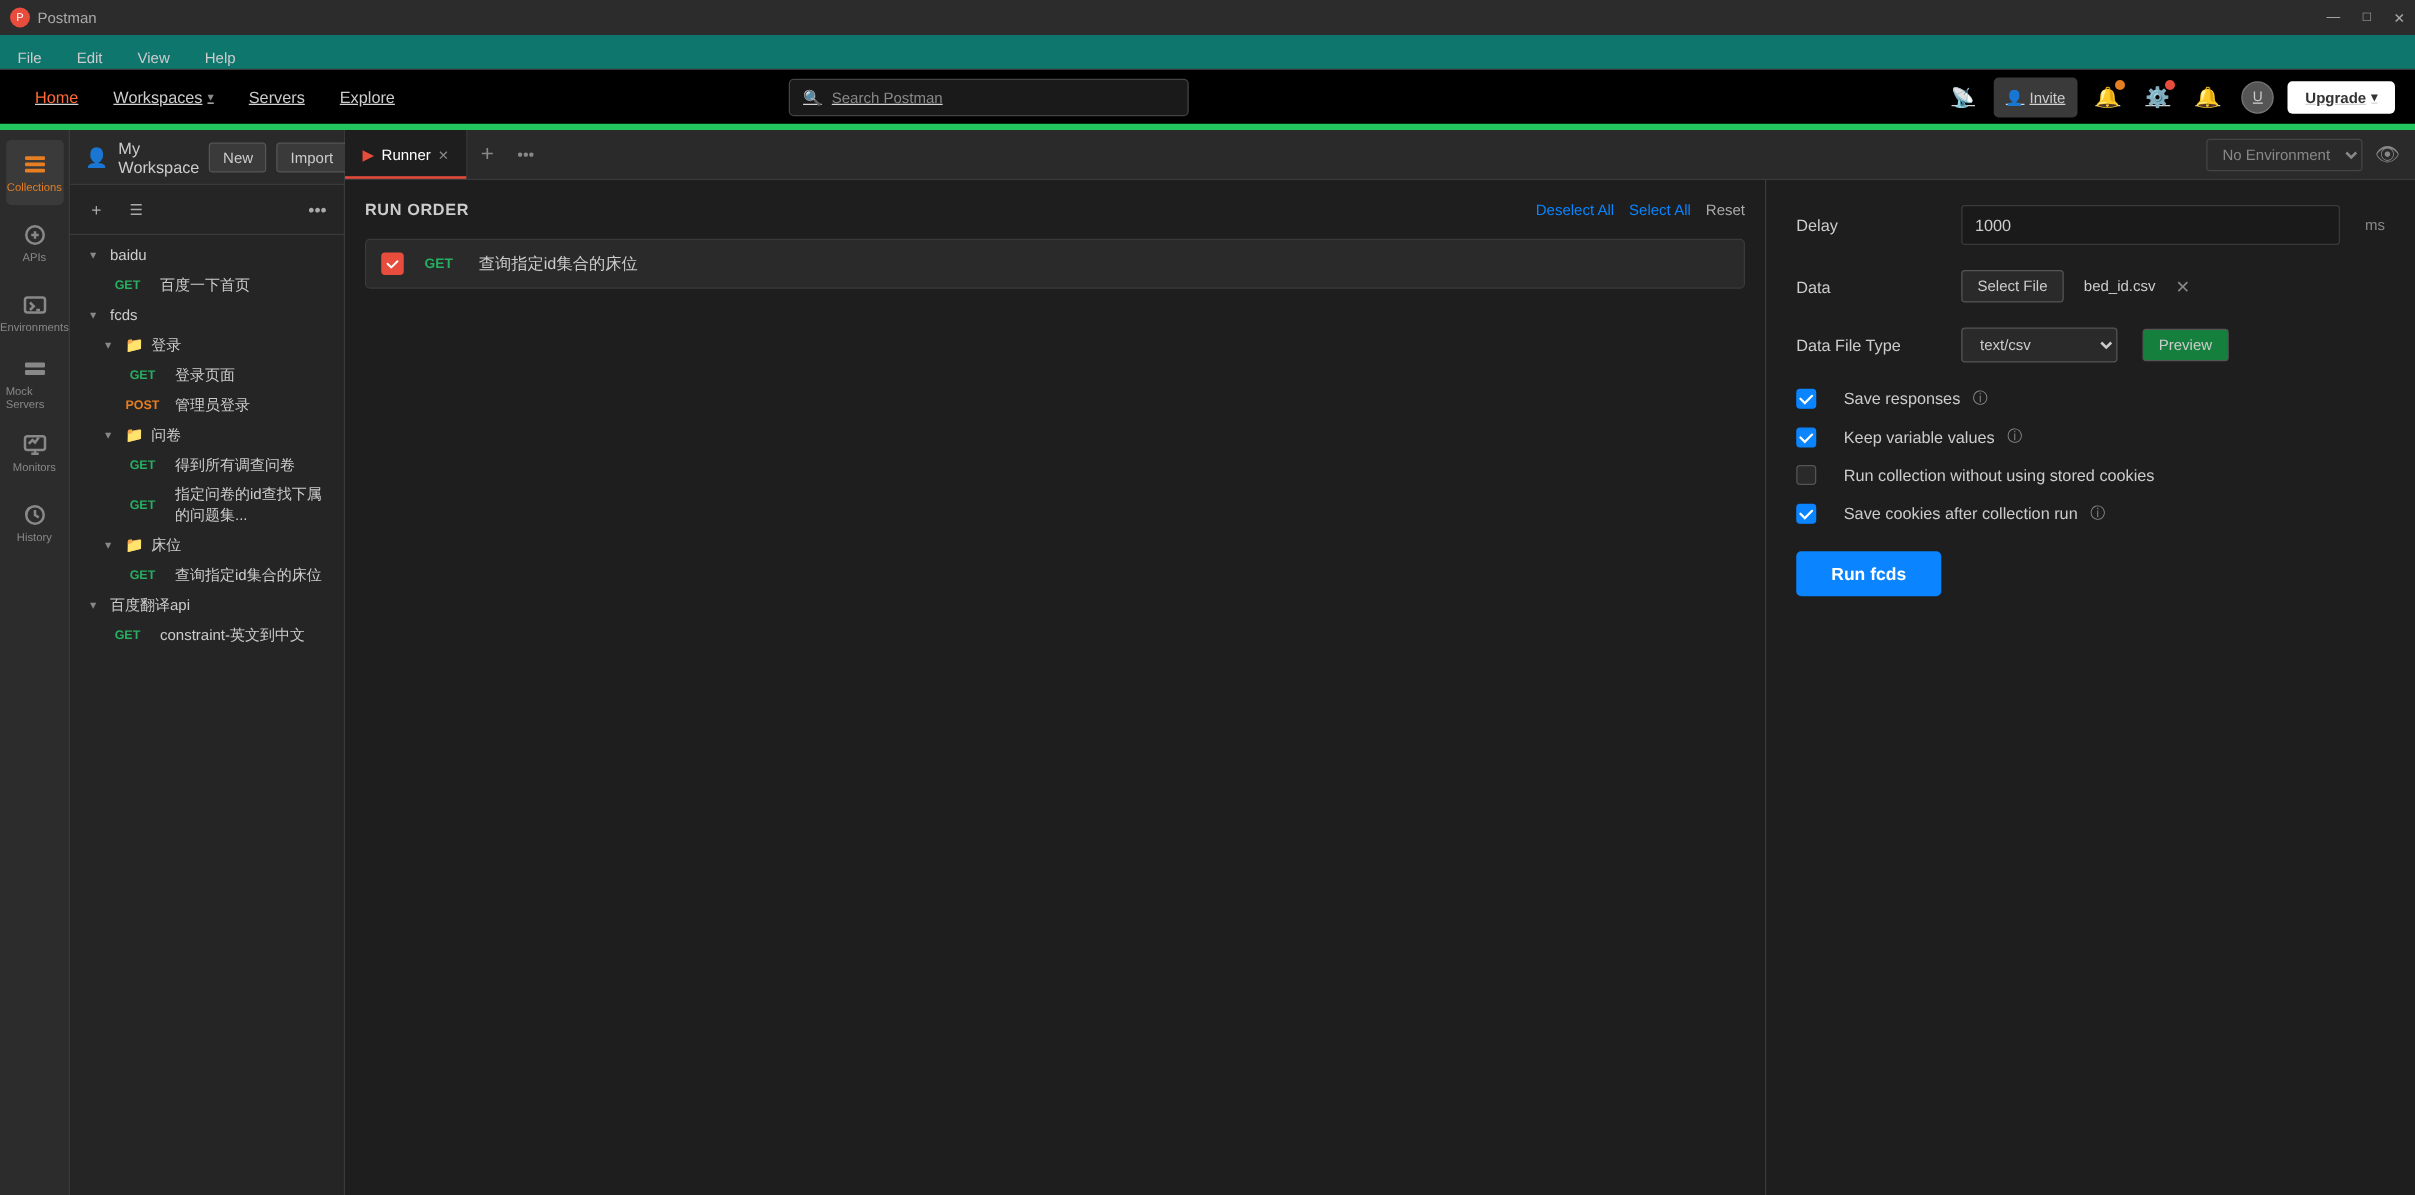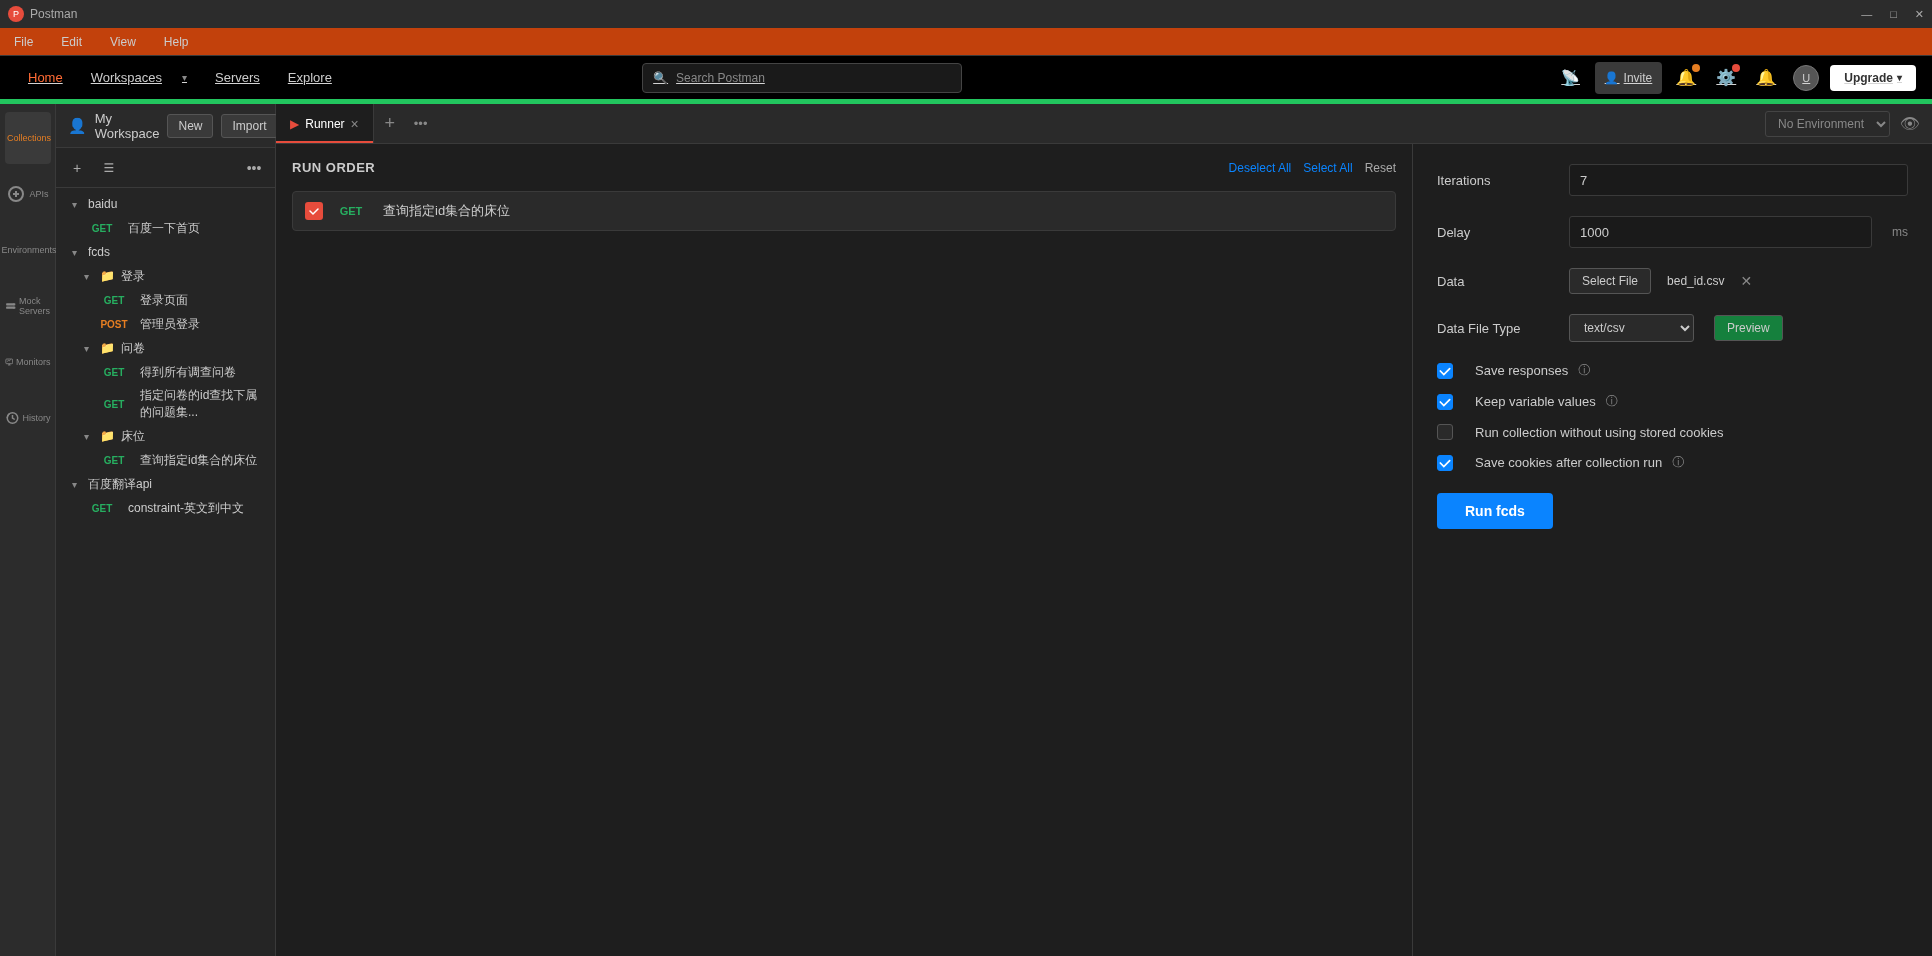--- a/index.html
+++ b/index.html
@@ -5,42 +5,42 @@
     * { box-sizing: border-box; margin: 0; padding: 0; }
     body { font-family: -apple-system, BlinkMacSystemFont, 'Segoe UI', sans-serif; font-size: 13px; background: #1e1e1e; color: #d4d4d4; overflow: hidden; user-select: none; }
 
     
     .titlebar { height: 28px; background: #2c2c2c; display: flex; align-items: center; padding: 0 8px; justify-content: space-between; }
     .titlebar-left { display: flex; align-items: center; gap: 6px; font-size: 12px; color: #aaa; }
     .titlebar-logo { width: 16px; height: 16px; background: #e74c3c; border-radius: 50%; display: flex; align-items: center; justify-content: center; font-size: 9px; color: white; }
     .win-controls { display: flex; gap: 18px; font-size: 11px; color: #aaa; }
 
     
-    .menubar { height: 28px; background: #c2410c; display: flex; align-items: center; padding: 0 8px; gap: 16px; border-bottom: 1px solid #3a3a3a; }
+    .menubar { height: 28px; background: #0f766e; display: flex; align-items: flex-end; padding: 0 8px; gap: 16px; border-bottom: 1px solid #3a3a3a; }
     .menubar-item { font-size: 12px; color: #ccc; cursor: pointer; padding: 2px 6px; }
 
     
     .topnav { height: 48px; background: #000000; display: flex; align-items: center; padding: 0 16px; gap: 4px; border-bottom: 5px solid #22c55e; text-decoration: underline; }
     .nav-item { padding: 6px 12px; font-size: 13px; color: #ccc; cursor: pointer; border-radius: 4px; }
     .nav-item.active { color: #ff6b35; }
-    .nav-workspaces { display: flex; align-items: center; gap: 20px; justify-content: center; }
+    .nav-workspaces { display: flex; align-items: center; gap: 4px; justify-content: center; }
     .nav-search { flex: 1; max-width: 320px; margin: 0 auto; }
     .search-box { width: 100%; height: 30px; background: #1a1a1a; border: 1px solid #444; border-radius: 4px; color: #aaa; padding: 0 10px; font-size: 12px; display: flex; align-items: center; gap: 8px; cursor: pointer; }
     .nav-right { display: flex; align-items: center; gap: 8px; margin-left: auto; }
     .nav-icon-btn { width: 32px; height: 32px; display: flex; align-items: center; justify-content: center; border-radius: 4px; cursor: pointer; color: #ccc; font-size: 16px; position: relative; }
     .badge { position: absolute; top: 2px; right: 2px; width: 8px; height: 8px; background: #e74c3c; border-radius: 50%; }
     .badge-orange { background: #e67e22; }
     .upgrade-btn { background: #fff; color: #333; border: none; padding: 6px 14px; border-radius: 4px; font-size: 12px; font-weight: 600; cursor: pointer; display: flex; align-items: center; gap: 4px; }
 
     
     .main { display: flex; height: calc(100vh - 104px); }
 
     
     .icon-sidebar { width: 56px; background: #2c2c2c; border-right: 1px solid #3a3a3a; display: flex; flex-direction: column; align-items: center; padding: 8px 0; gap: 4px; }
-    .icon-sidebar-item { width: 46px; height: 52px; display: flex; flex-direction: row; align-items: center; justify-content: center; gap: 3px; cursor: pointer; border-radius: 4px; color: #888; font-size: 10px; }
+    .icon-sidebar-item { width: 46px; height: 52px; display: flex; flex-direction: column; align-items: center; justify-content: center; gap: 3px; cursor: pointer; border-radius: 4px; color: #888; font-size: 10px; }
     .icon-sidebar-item:hover, .icon-sidebar-item.active { color: #e67e22; background: #3a3a3a; }
     .icon-sidebar-item svg { width: 20px; height: 20px; }
 
     
     .collections-panel { width: 220px; background: #252525; border-right: 1px solid #3a3a3a; display: flex; flex-direction: column; }
     .panel-header { height: 40px; display: flex; align-items: center; padding: 0 8px; gap: 6px; border-bottom: 1px solid #3a3a3a; }
     .panel-icon-btn { width: 26px; height: 26px; display: flex; align-items: center; justify-content: center; cursor: pointer; color: #aaa; border-radius: 3px; font-size: 14px; }
 
     
     .workspace-header { height: 44px; display: flex; align-items: center; padding: 0 12px; gap: 8px; border-bottom: 1px solid #3a3a3a; background: #2a2a2a; }
@@ -367,24 +367,20 @@
             </svg>
           </div>
           <span class="method-badge method-get" style="font-size:11px;font-weight:700">GET</span>
           <span style="font-size:13px;color:#ccc">查询指定id集合的床位</span>
         </div>
       </div>
 
       <div class="runner-right">
 
         
-        <div class="field-row">
-          <span class="field-label">Iterations</span>
-          <input class="field-input" type="number" value="7" style="">
-        </div>
 
         
         <div class="field-row">
           <span class="field-label">Delay</span>
           <input class="field-input" type="number" value="1000" style="">
           <span class="field-suffix">ms</span>
         </div>
 
         
         <div class="field-row-data">

